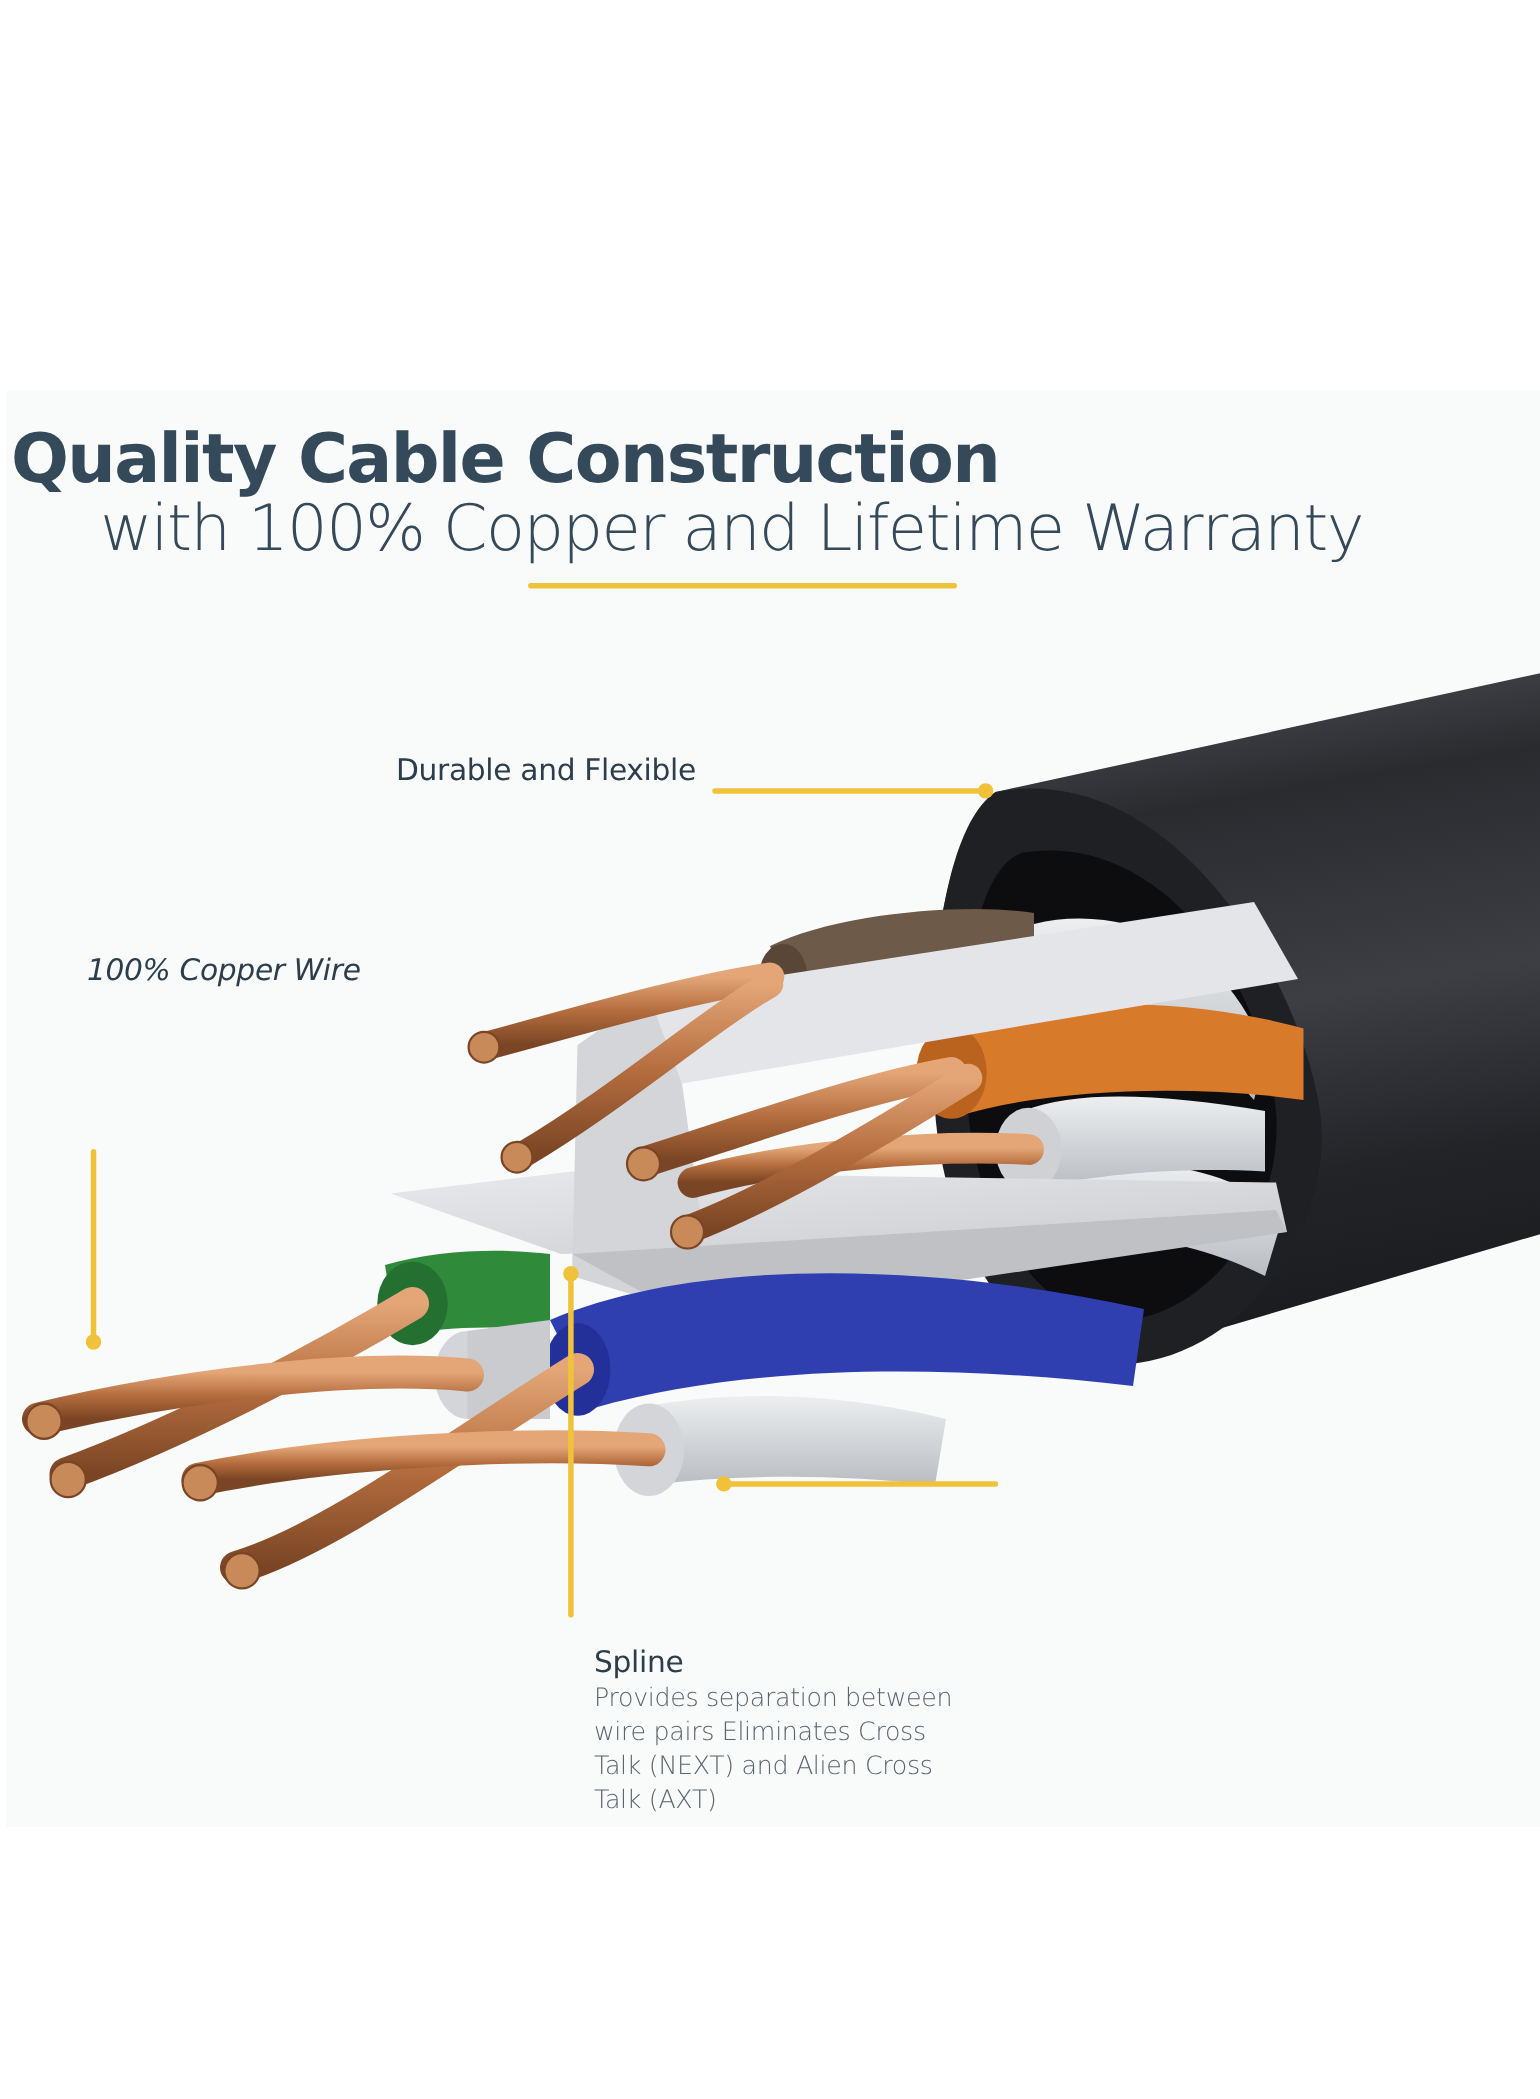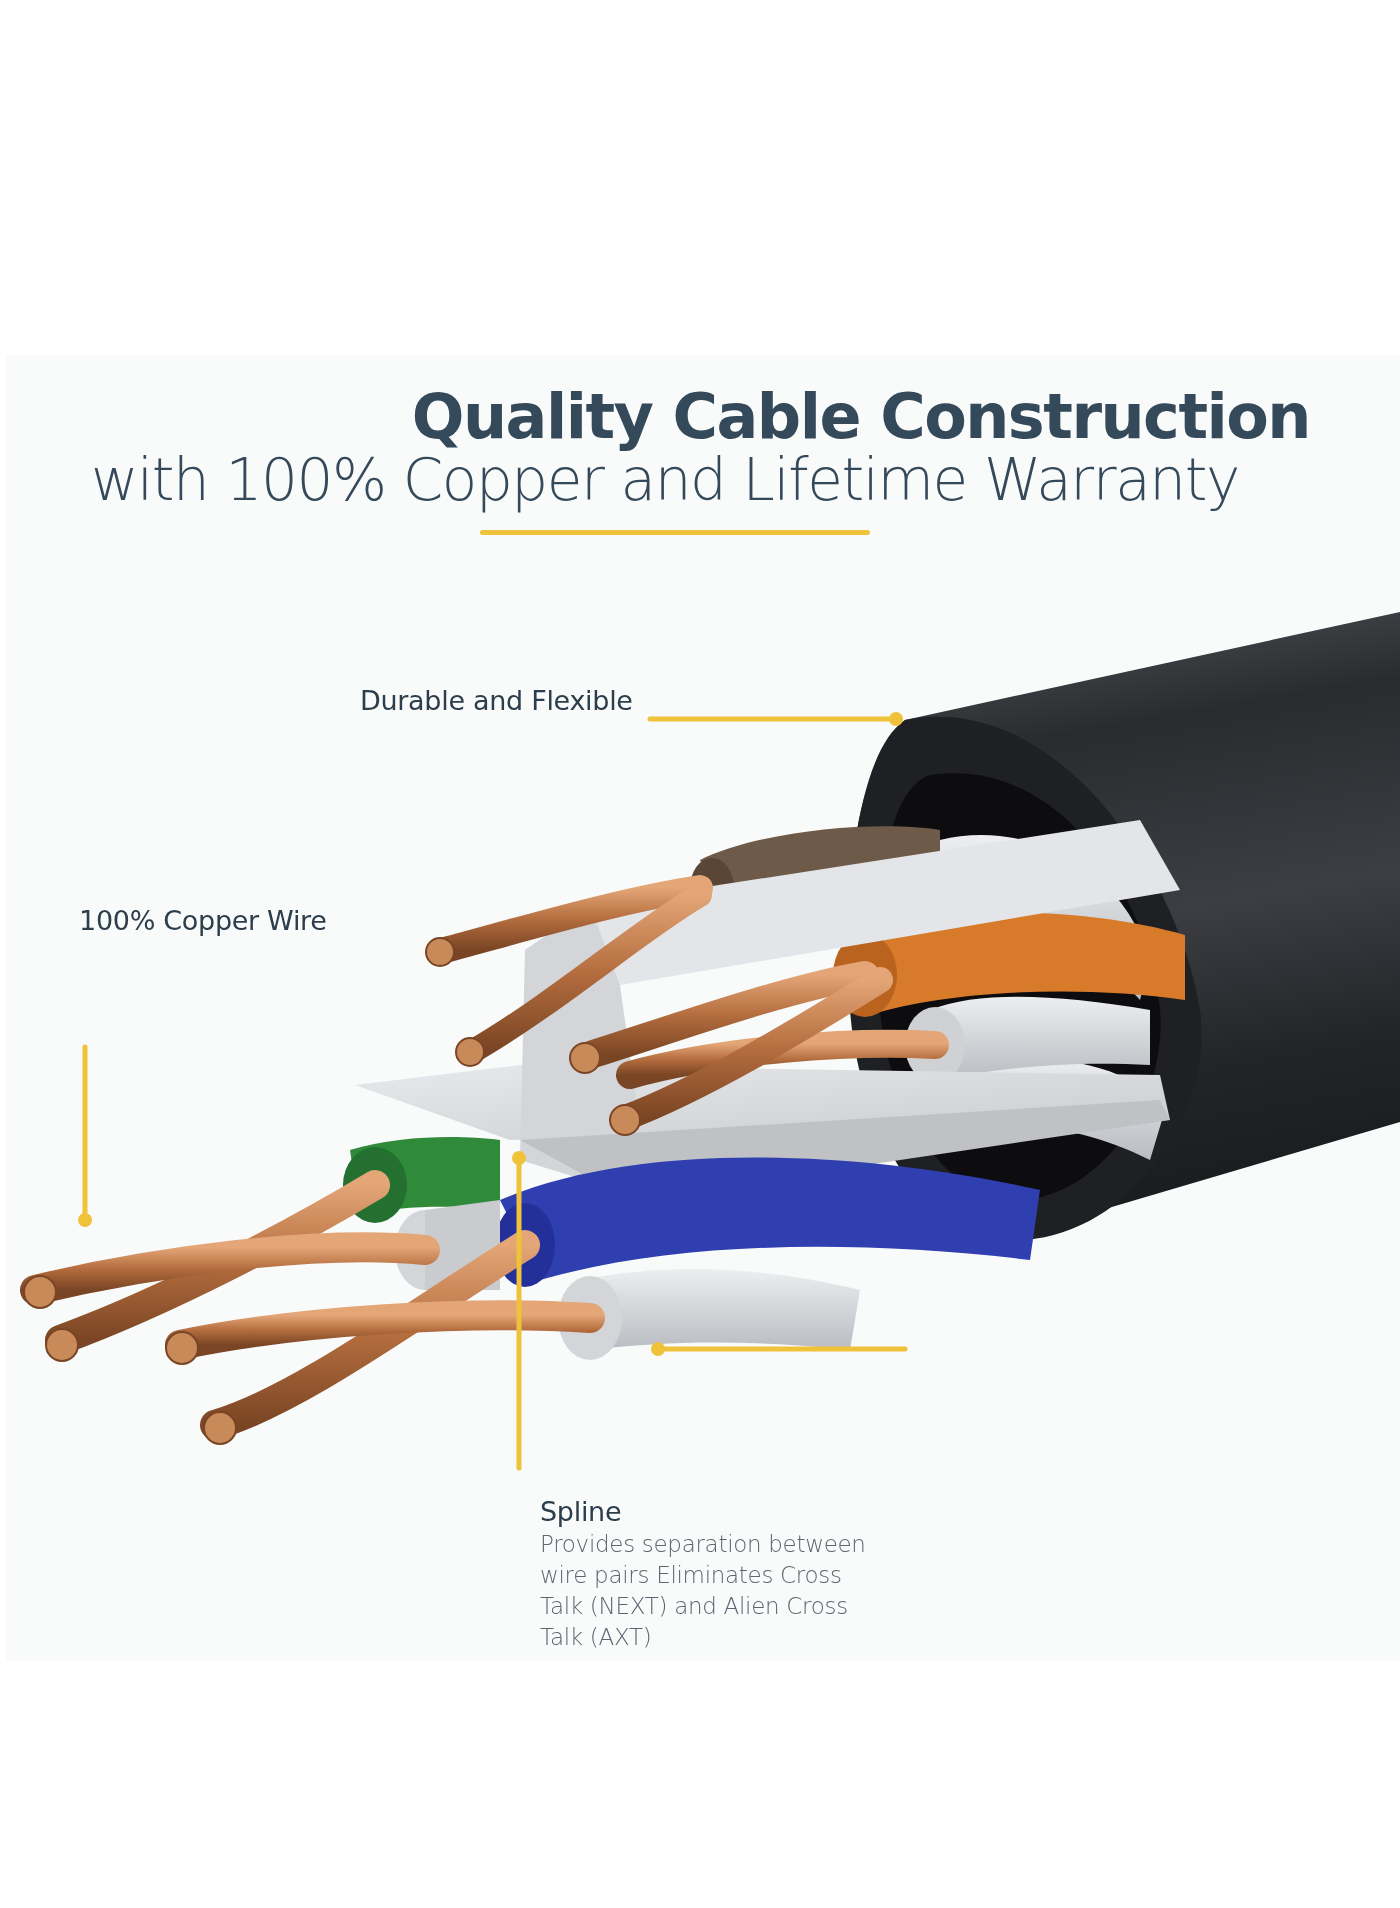--- a/index.html
+++ b/index.html
@@ -5,36 +5,36 @@
   html, body { margin: 0; padding: 0; }
   body {
     width: 1400px; height: 1908px; background: #ffffff; position: relative; overflow: hidden;
     font-family: "DejaVu Sans", "Liberation Sans", sans-serif;
   }
   .panel {
     position: absolute; left: 6px; top: 355px; width: 1394px; height: 1306px;
     background: #f9fafa;
   }
   .title {
-    position: absolute; left: 0; width: 1320px; text-align: right; color: #34495a;
+    position: absolute; left: 0; width: 1320px; text-align: left; color: #34495a;
     white-space: nowrap;
   }
   .title-1 { top: 380px; font-size: 62px; font-weight: 600; letter-spacing: -1.5px; left: 10px; width: 1300px; }
   .title-2 { top: 446px; font-size: 58px; font-weight: 300; letter-spacing: -1.4px; left: 55px; width: 1220px; text-align: center; }
   .underline {
     position: absolute; left: 480px; top: 530px; width: 390px; height: 5px;
     background: #f0c23a; border-radius: 3px;
   }
   .illus { position: absolute; left: 0; top: 0; width: 1400px; height: 1908px; }
   .label { position: absolute; color: #34495a; }
   .label .head { font-size: 27px; font-weight: 400; color: #2c3e4c; letter-spacing: -0.3px; white-space: nowrap; line-height: 34px; }
   .label .desc { font-size: 23px; font-weight: 300; color: #5a6670; letter-spacing: -0.3px; line-height: 31px; }
   .label .desc span { display: block; white-space: nowrap; }
   .lbl-durable { left: 360px; top: 684px; }
-  .lbl-copper { left: 79px; top: 904px; }
+  .lbl-copper { left: 79px; top: 866px; font-style: italic; }
   .lbl-hdpe { left: 944px; top: 1327px; }
   .lbl-spline { left: 515px; top: 1495px; margin-left: 25px; }
 </style>
 </head>
 <body>
 
 <div class="panel"></div>
 
 <div class="title title-1">Quality Cable Construction</div>
 <div class="title title-2">with 100% Copper and Lifetime Warranty</div>

